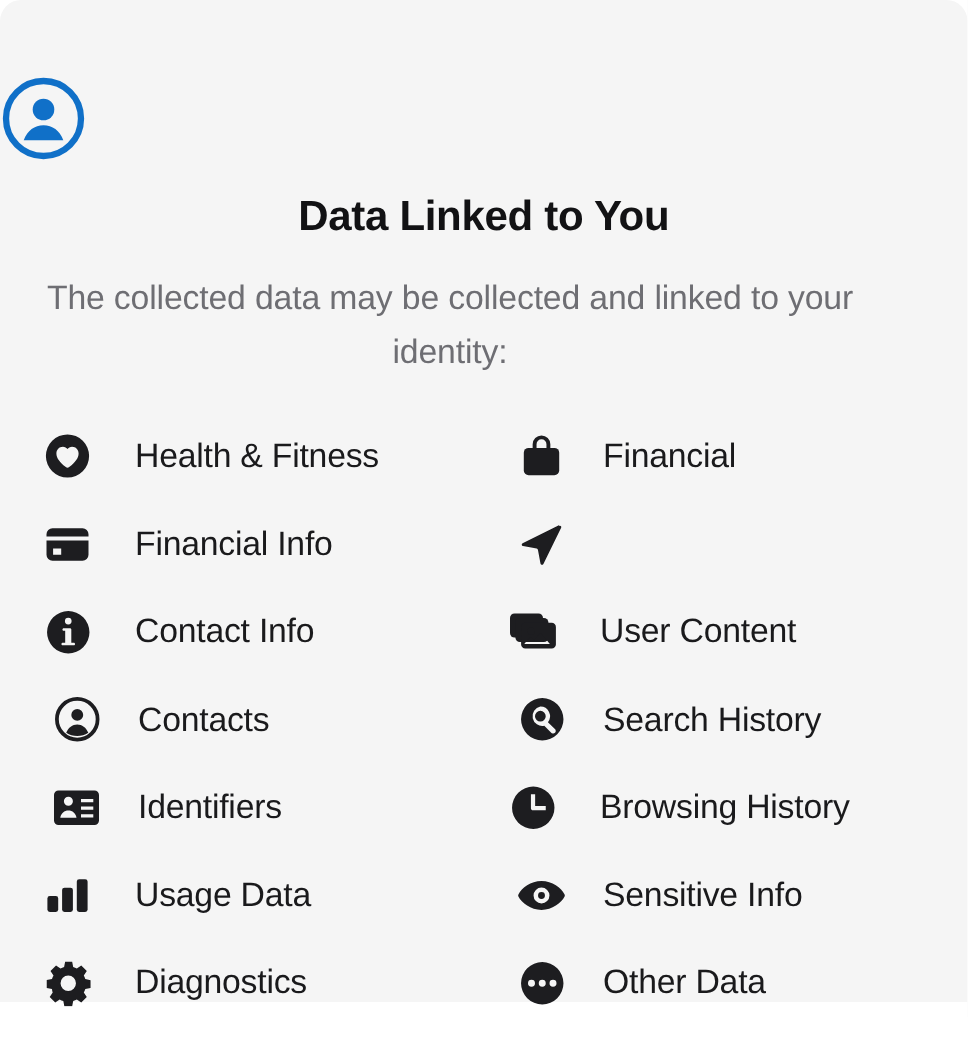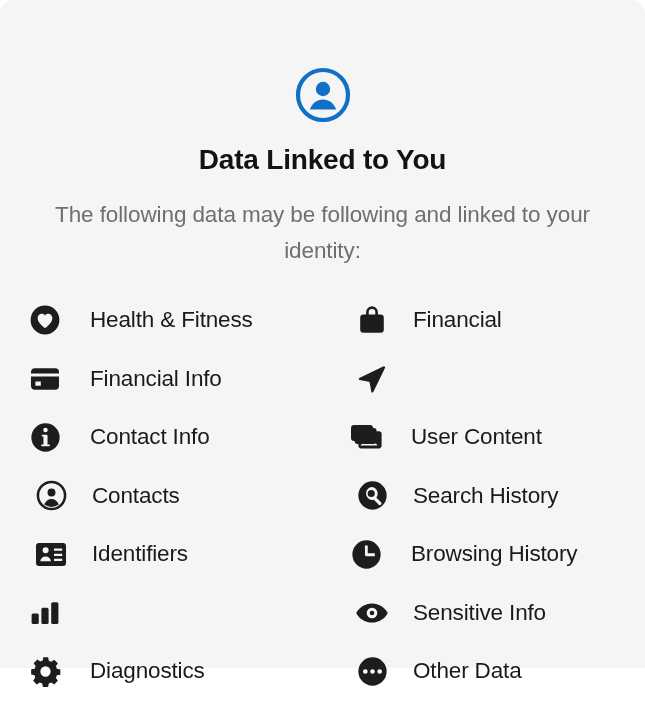--- a/index.html
+++ b/index.html
@@ -15,22 +15,21 @@
   .panel {
     width: 645px;
     height: 668px;
     box-sizing: border-box;
     background: #f5f5f5;
     border-radius: 14px 14px 0 0;
     font-family: "Liberation Sans", sans-serif;
     -webkit-font-smoothing: antialiased;
     display: flex;
     flex-direction: column;
-    align-items: center;
-    padding-top: 66px;
+    padding-top: 50px;
   }
   .header-icon {
     width: 58px;
     height: 58px;
     display: block;
   }
   .title {
     margin-top: 22px;
     font-size: 28px;
     font-weight: 700;
@@ -49,21 +48,21 @@
     letter-spacing: -0.1px;
   }
   .grid {
     margin-top: 22px;
     width: 645px;
     box-sizing: border-box;
     padding: 0 24px 0 28px;
     display: grid;
     grid-template-columns: 310px 1fr;
     grid-auto-rows: 58.5px;
-    column-gap: 11px;
+    column-gap: 0px;
   }
   .cell {
     display: flex;
     align-items: center;
   }
   .cell .ic {
     width: 34px;
     height: 34px;
     flex: 0 0 34px;
     display: flex;
@@ -92,21 +91,21 @@
   <span class="header-icon">
     <svg width="58" height="58" viewBox="0 0 58 58" aria-hidden="true">
       <circle cx="29" cy="29" r="25" fill="none" stroke="#1070c8" stroke-width="4.2"></circle>
       <circle cx="29" cy="23" r="7.2" fill="#1070c8"></circle>
       <path d="M15.8 43.5c2.4-6.6 7.3-10 13.2-10s10.8 3.4 13.2 10z" fill="#1070c8"></path>
     </svg>
   </span>
 
   <div class="title">Data Linked to You</div>
 
-  <div class="subtitle">The following data may be following and linked to your identity:</div>
+  <div class="subtitle">The collected data may be collected and linked to your identity:</div>
 
   <div class="grid">
 
     <div class="cell col-left">
       <span class="ic">
         <svg width="32" height="32" viewBox="0 0 32 32" aria-hidden="true">
           <path fill="currentColor" fill-rule="evenodd" d="M16 1.6A14.4 14.4 0 1 0 16 30.4 14.4 14.4 0 0 0 16 1.6zm0 22.2c-.4 0-.8-.2-1.1-.4-3.9-3.1-6.3-6-6.3-9.1 0-2.6 1.9-4.5 4.3-4.5 1.4 0 2.5.6 3.1 1.6.6-1 1.7-1.6 3.1-1.6 2.4 0 4.3 1.9 4.3 4.5 0 3.1-2.4 6-6.3 9.1-.3.2-.7.4-1.1.4z"></path>
         </svg>
       </span>
       <span class="lbl">Health &amp; Fitness</span>
@@ -194,20 +193,21 @@
     </div>
 
     <div class="cell col-left">
       <span class="ic">
         <svg width="30" height="24" viewBox="0 0 30 24" aria-hidden="true">
           <rect x="1.6" y="12.4" width="7.2" height="10.6" rx="1.6" fill="currentColor"></rect>
           <rect x="11.4" y="6.8" width="7.2" height="16.2" rx="1.6" fill="currentColor"></rect>
           <rect x="21.2" y="1.2" width="7.2" height="21.8" rx="1.6" fill="currentColor"></rect>
         </svg>
       </span>
+      <span class="lbl">Usage Data</span>
     </div>
     <div class="cell col-right">
       <span class="ic">
         <svg width="32" height="22" viewBox="0 0 32 22" aria-hidden="true">
           <path fill="currentColor" fill-rule="evenodd" d="M16 1.4C8.8 1.4 2.8 6 .6 10.3a1.6 1.6 0 0 0 0 1.4C2.8 16 8.8 20.6 16 20.6s13.2-4.6 15.4-8.9a1.6 1.6 0 0 0 0-1.4C29.2 6 23.2 1.4 16 1.4zm0 4.3a5.3 5.3 0 1 1 0 10.6 5.3 5.3 0 0 1 0-10.6zm0 3a2.3 2.3 0 1 0 0 4.6 2.3 2.3 0 0 0 0-4.6z"></path>
         </svg>
       </span>
       <span class="lbl">Sensitive Info</span>
     </div>
 

